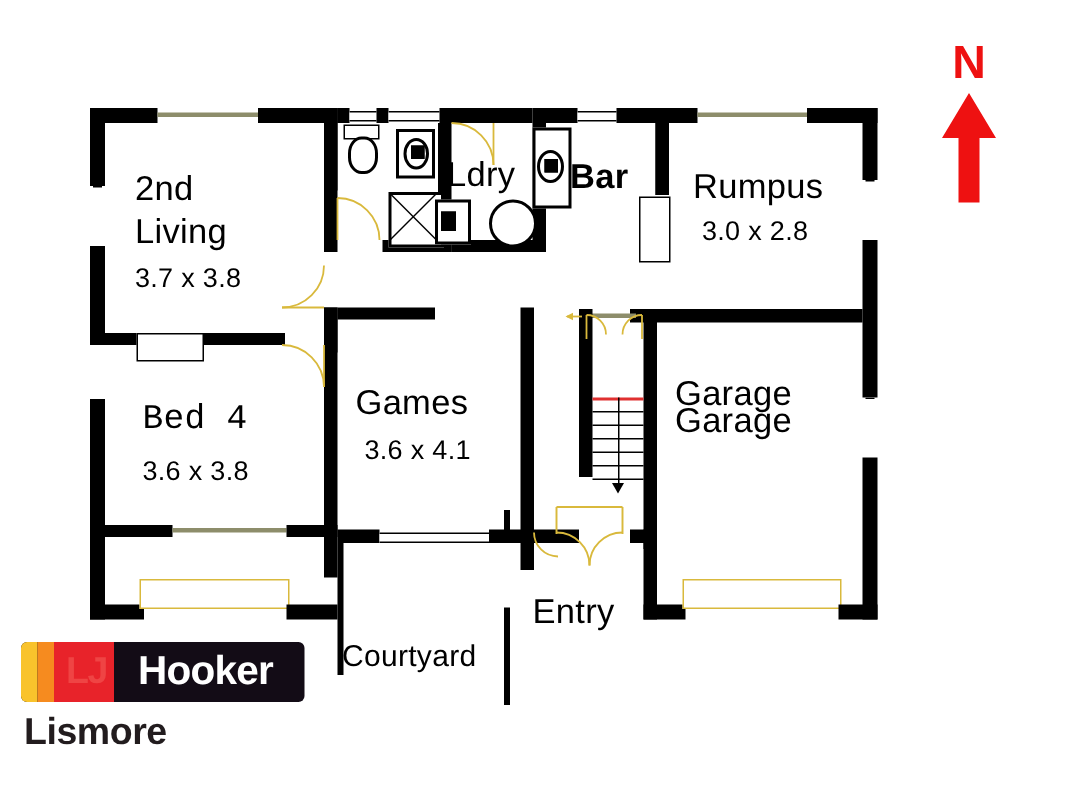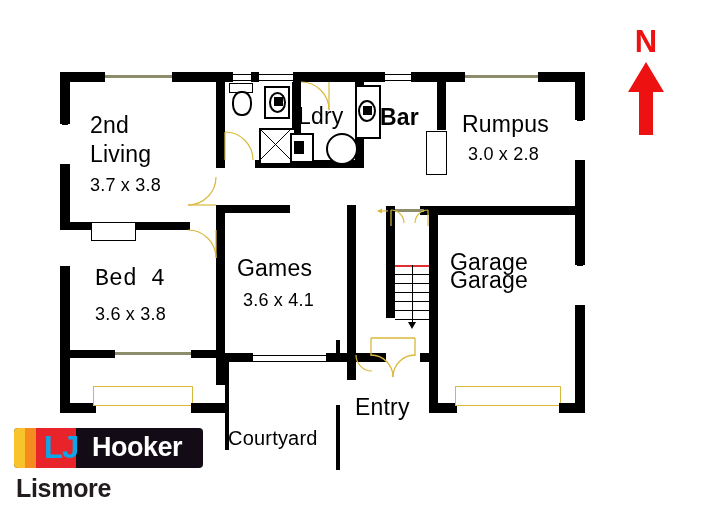--- a/index.html
+++ b/index.html
@@ -34,21 +34,21 @@
   #north svg{position:absolute;left:0;top:34px;}
 
   
   #logo{position:absolute;left:14px;top:428px;}
   #logobar{position:relative;width:189px;height:40px;border-radius:4px;overflow:hidden;
            background:#130c16;display:flex;align-items:center;}
   .band{position:absolute;top:0;bottom:0;}
   #b1{left:0;width:11px;background:#f9c32c;}
   #b2{left:11px;width:11px;background:#f68b1f;}
   #b3{left:22px;width:40px;background:#e8232a;}
-  #ljbox{position:absolute;left:30px;top:6px;color:#0ea5e9;font-size:31px;font-weight:bold;
+  #ljbox{position:absolute;left:30px;top:6px;color:#ef4444;font-size:25px;font-weight:bold;
          line-height:27px;letter-spacing:-1px;text-align:center;}
   #hooker{position:absolute;left:78px;top:4px;color:#fff;font-size:27px;font-weight:bold;
           line-height:31px;letter-spacing:-.5px;}
   #lismore{position:absolute;left:16px;top:474px;color:#221c1e;font-size:25px;
            font-weight:bold;line-height:28px;letter-spacing:-.3px;}
 </style>
 </head>
 <body>
 
 <div id="stage">

